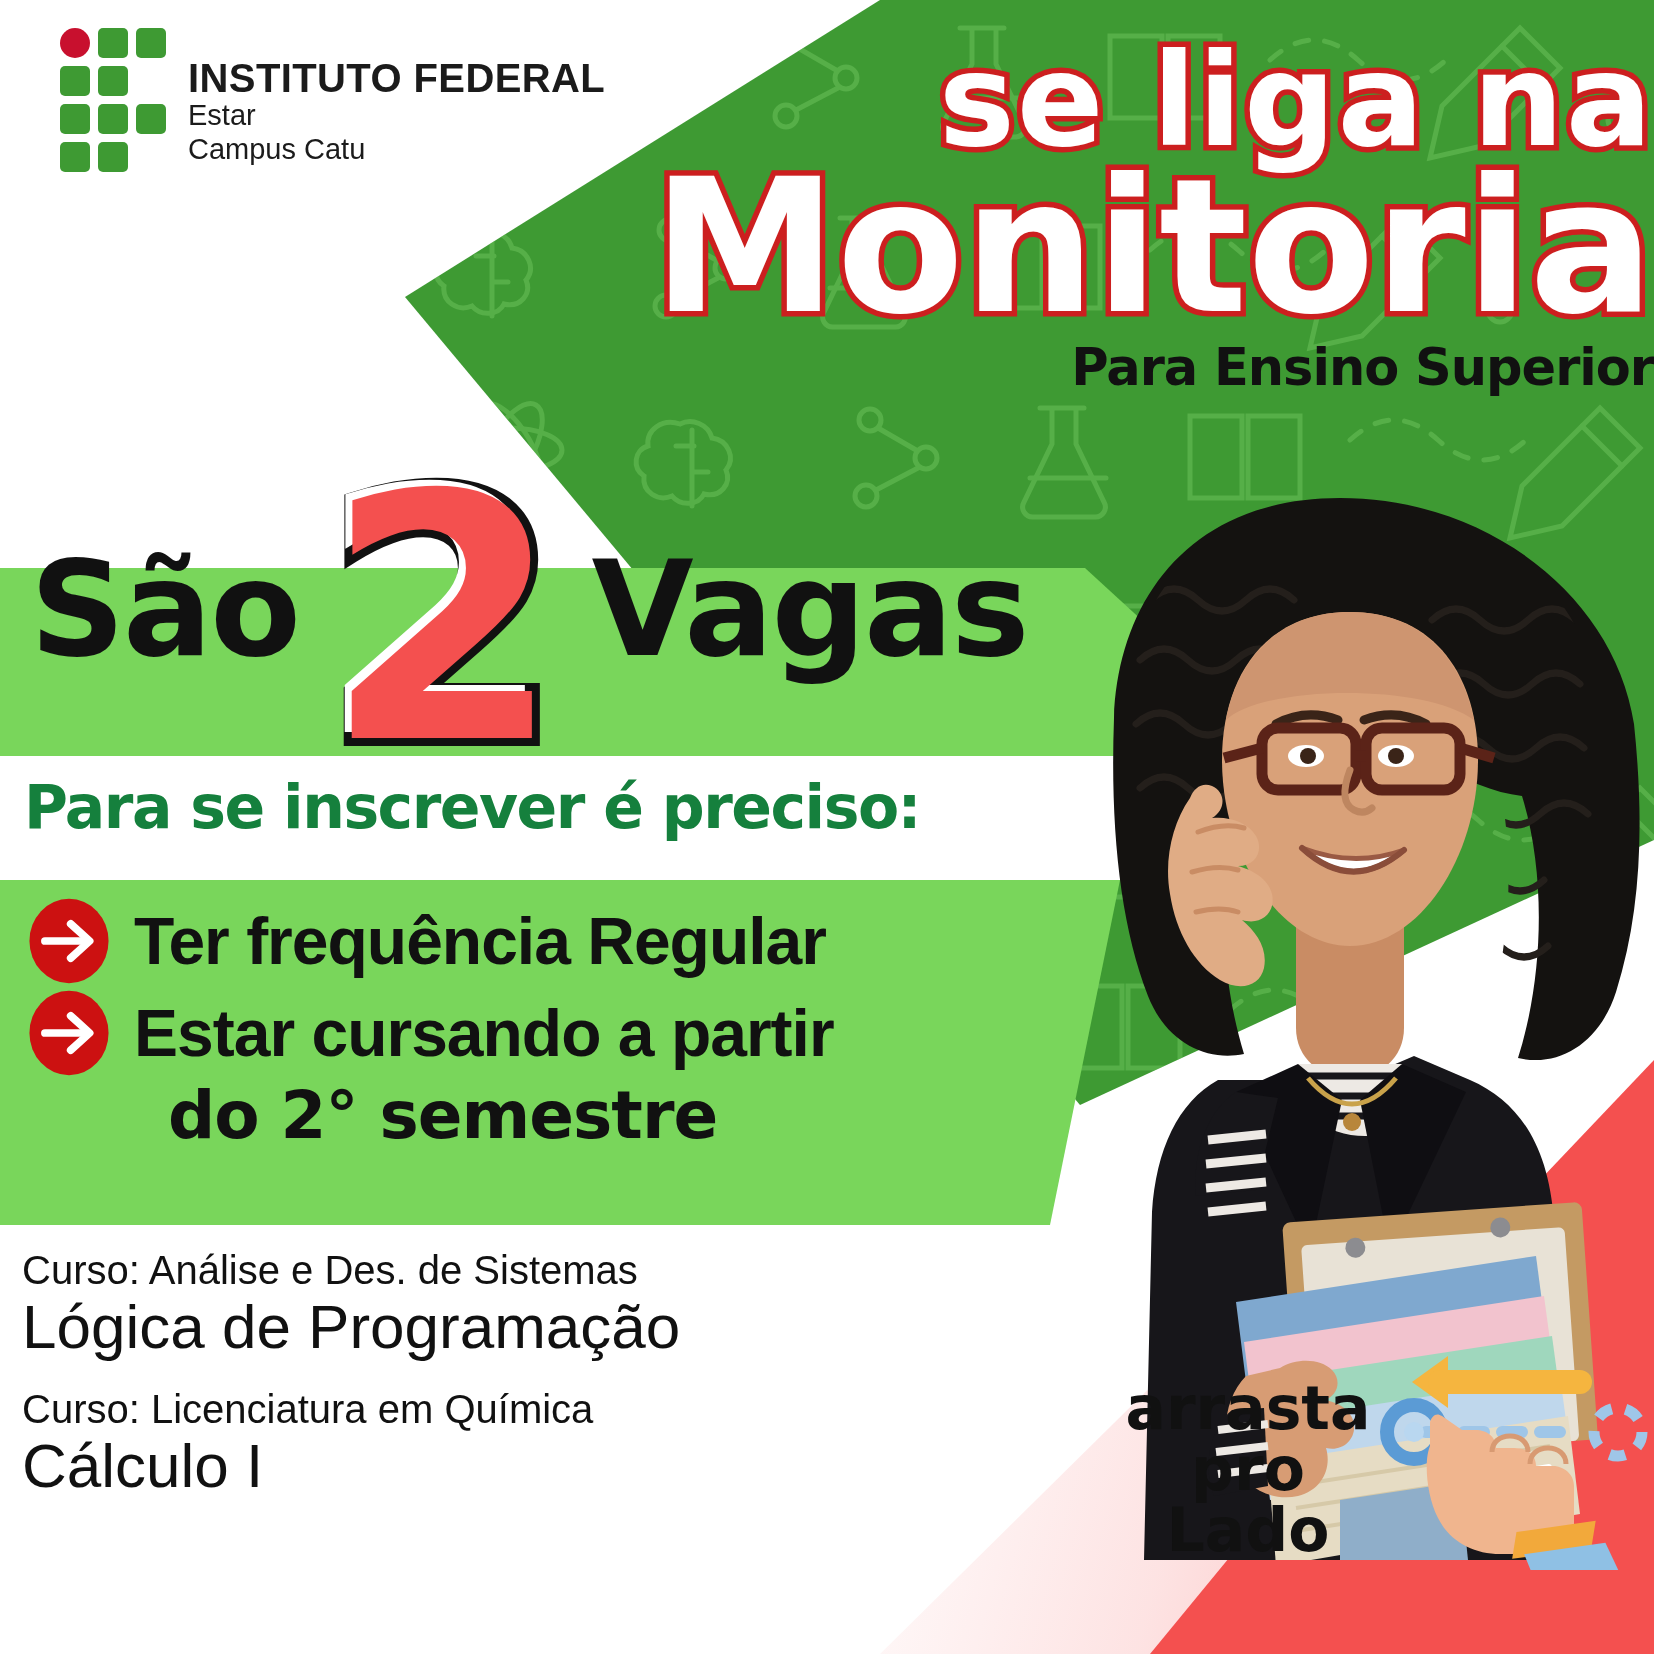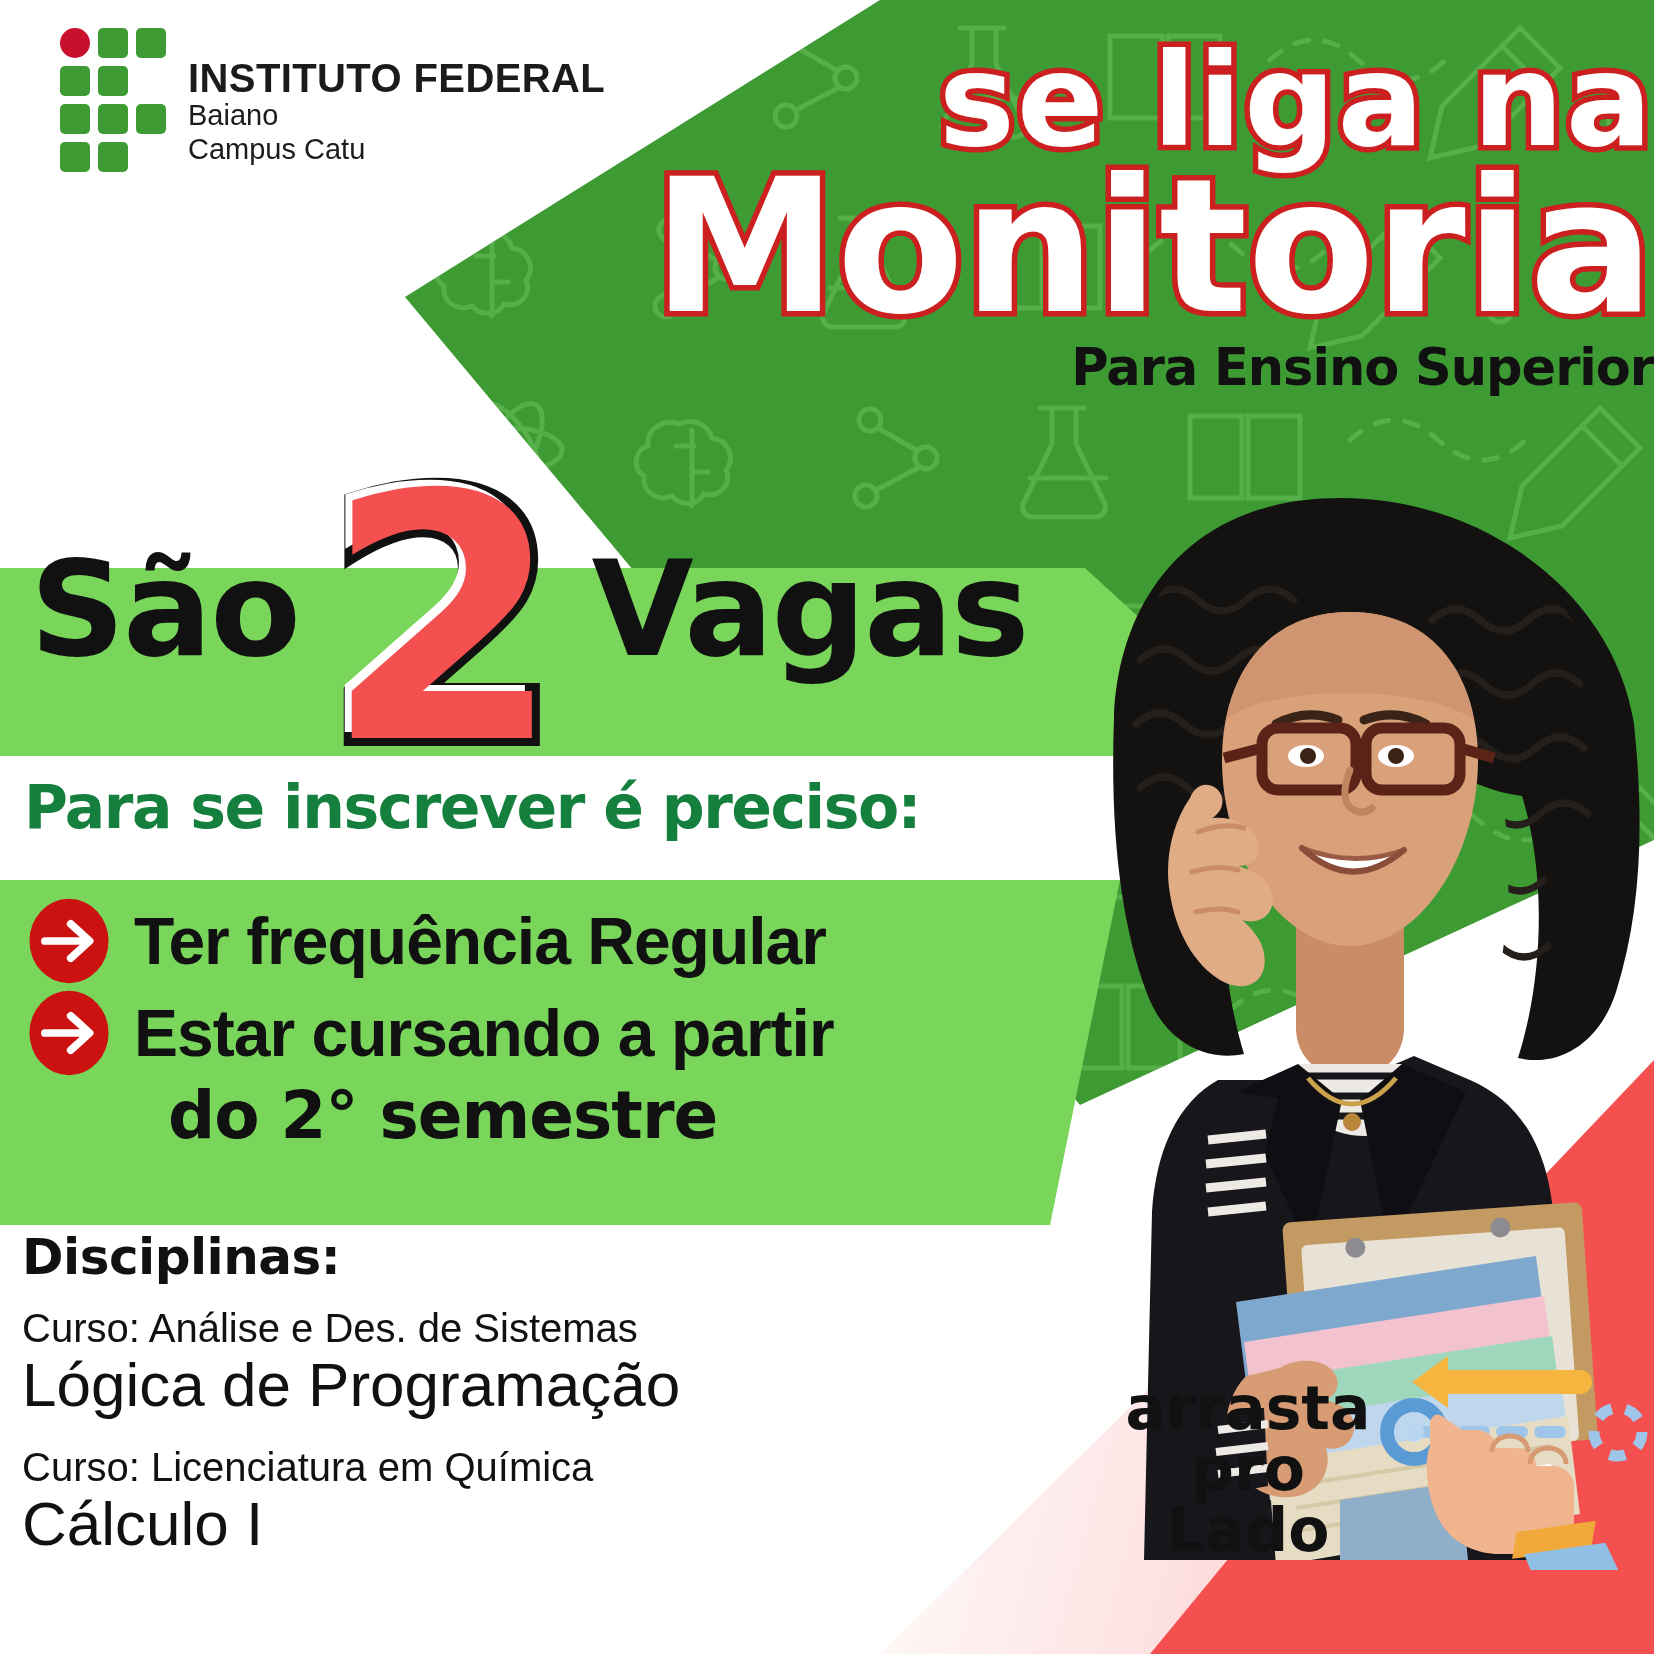--- a/index.html
+++ b/index.html
@@ -339,21 +339,21 @@
       <span class="cell blank"></span>
       <span class="cell"></span>
       <span class="cell"></span>
       <span class="cell"></span>
       <span class="cell"></span>
       <span class="cell"></span>
       <span class="cell blank"></span>
     </div>
     <div id="logo-text">
       <div id="brand-main">INSTITUTO FEDERAL</div>
-      <div id="brand-sub1">Baiano</div>
+      <div id="brand-sub1">Estar</div>
       <div id="brand-sub2">Campus Catu</div>
     </div>
   </div>
 
   <div id="headline">
     <span id="line-seliga" class="ol">se liga na</span>
     <span id="line-monitoria" class="ol">Monitoria</span>
     <div id="line-ensino">Para Ensino Superior</div>
   </div>
 
@@ -382,21 +382,20 @@
         <path d="M22 50 H68" stroke="#ffffff" stroke-width="9" stroke-linecap="round"></path>
         <path d="M52 30 L74 50 L52 70" stroke="#ffffff" stroke-width="9" fill="none" stroke-linecap="round" stroke-linejoin="round"></path>
       </svg>
       <span class="bullet-text">Estar cursando a partir</span>
     </div>
 
     <div id="bullet-cont">do 2° semestre</div>
   </div>
 
   <div id="disciplinas">
-    <div id="disc-title">Disciplinas:</div>
 
     <div class="course-block">
       <div class="course-label">Curso: Análise e Des. de Sistemas</div>
       <div class="course-name">Lógica de Programação</div>
     </div>
 
     <div class="course-block">
       <div class="course-label">Curso: Licenciatura em Química</div>
       <div class="course-name">Cálculo I</div>
     </div>

